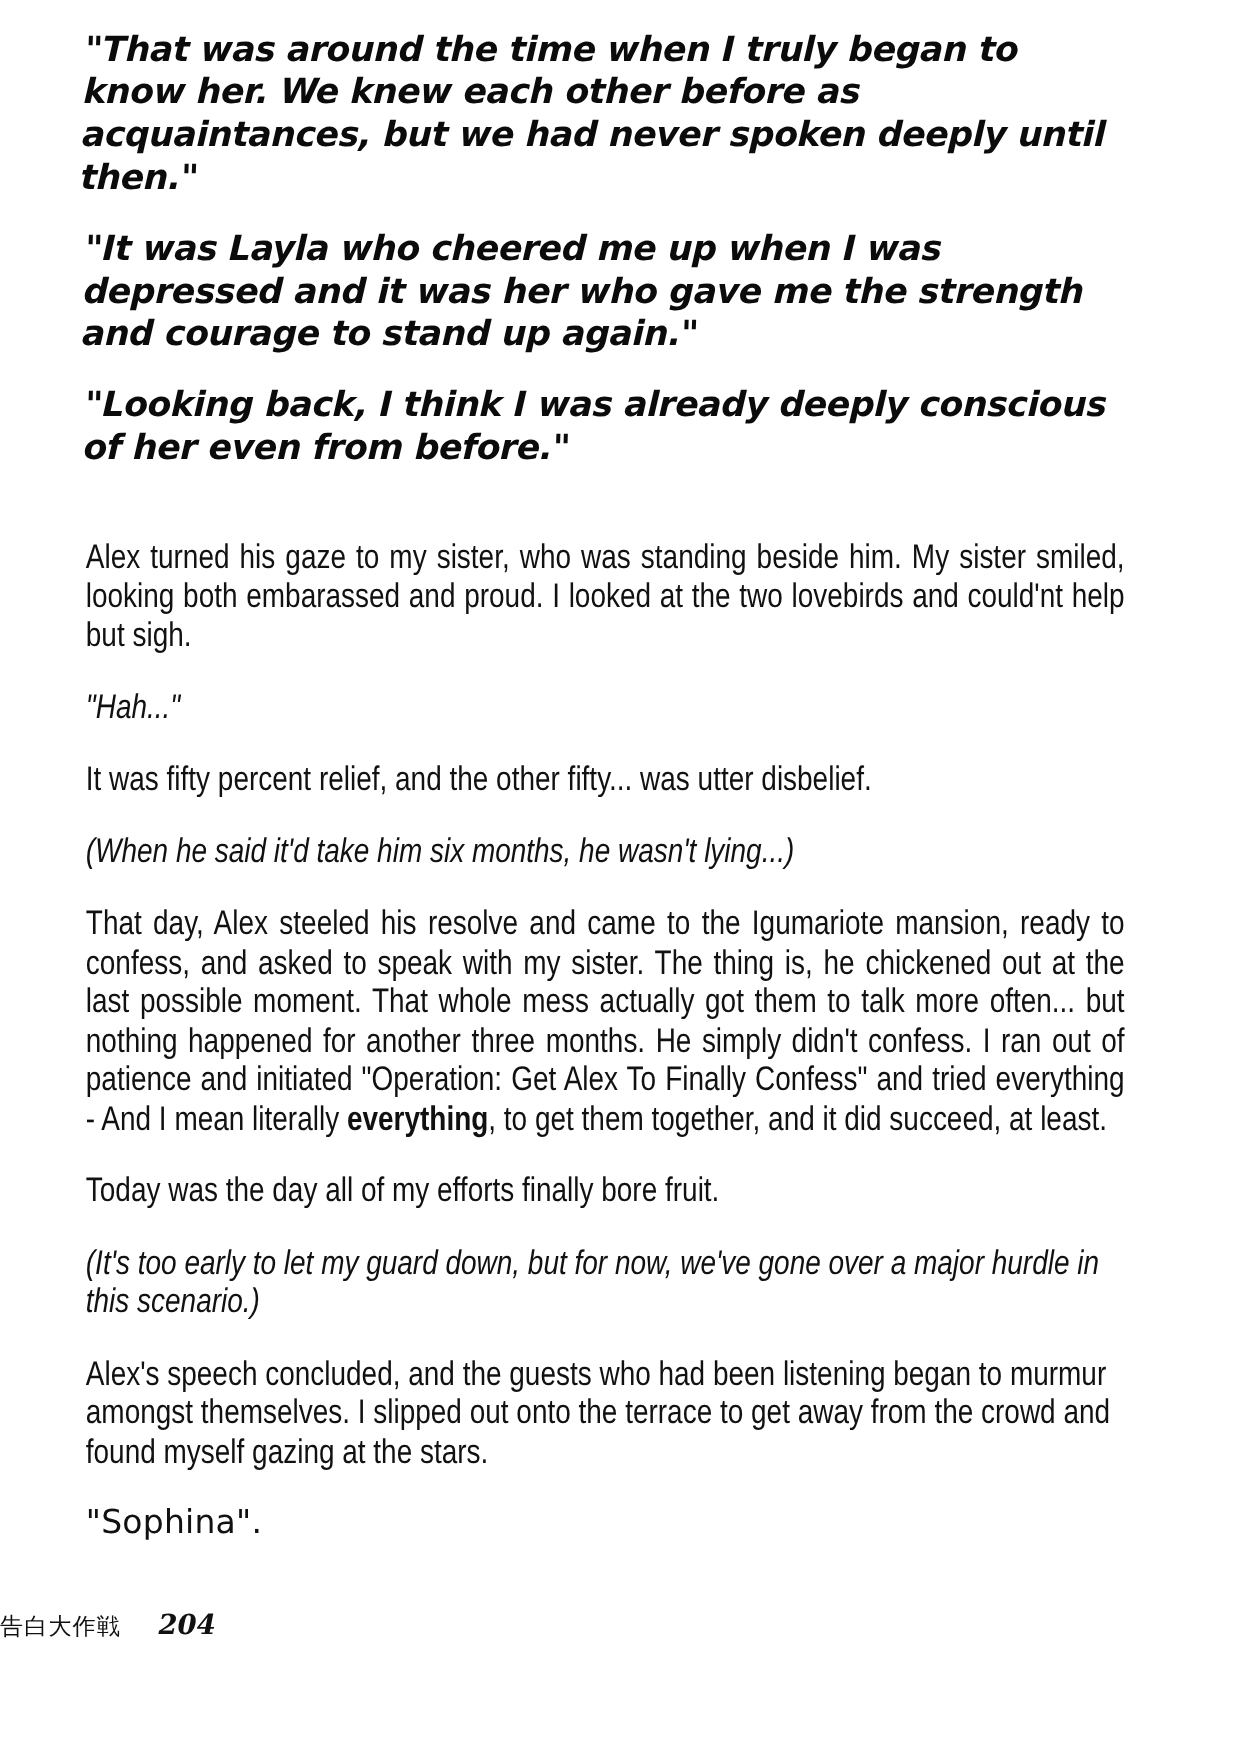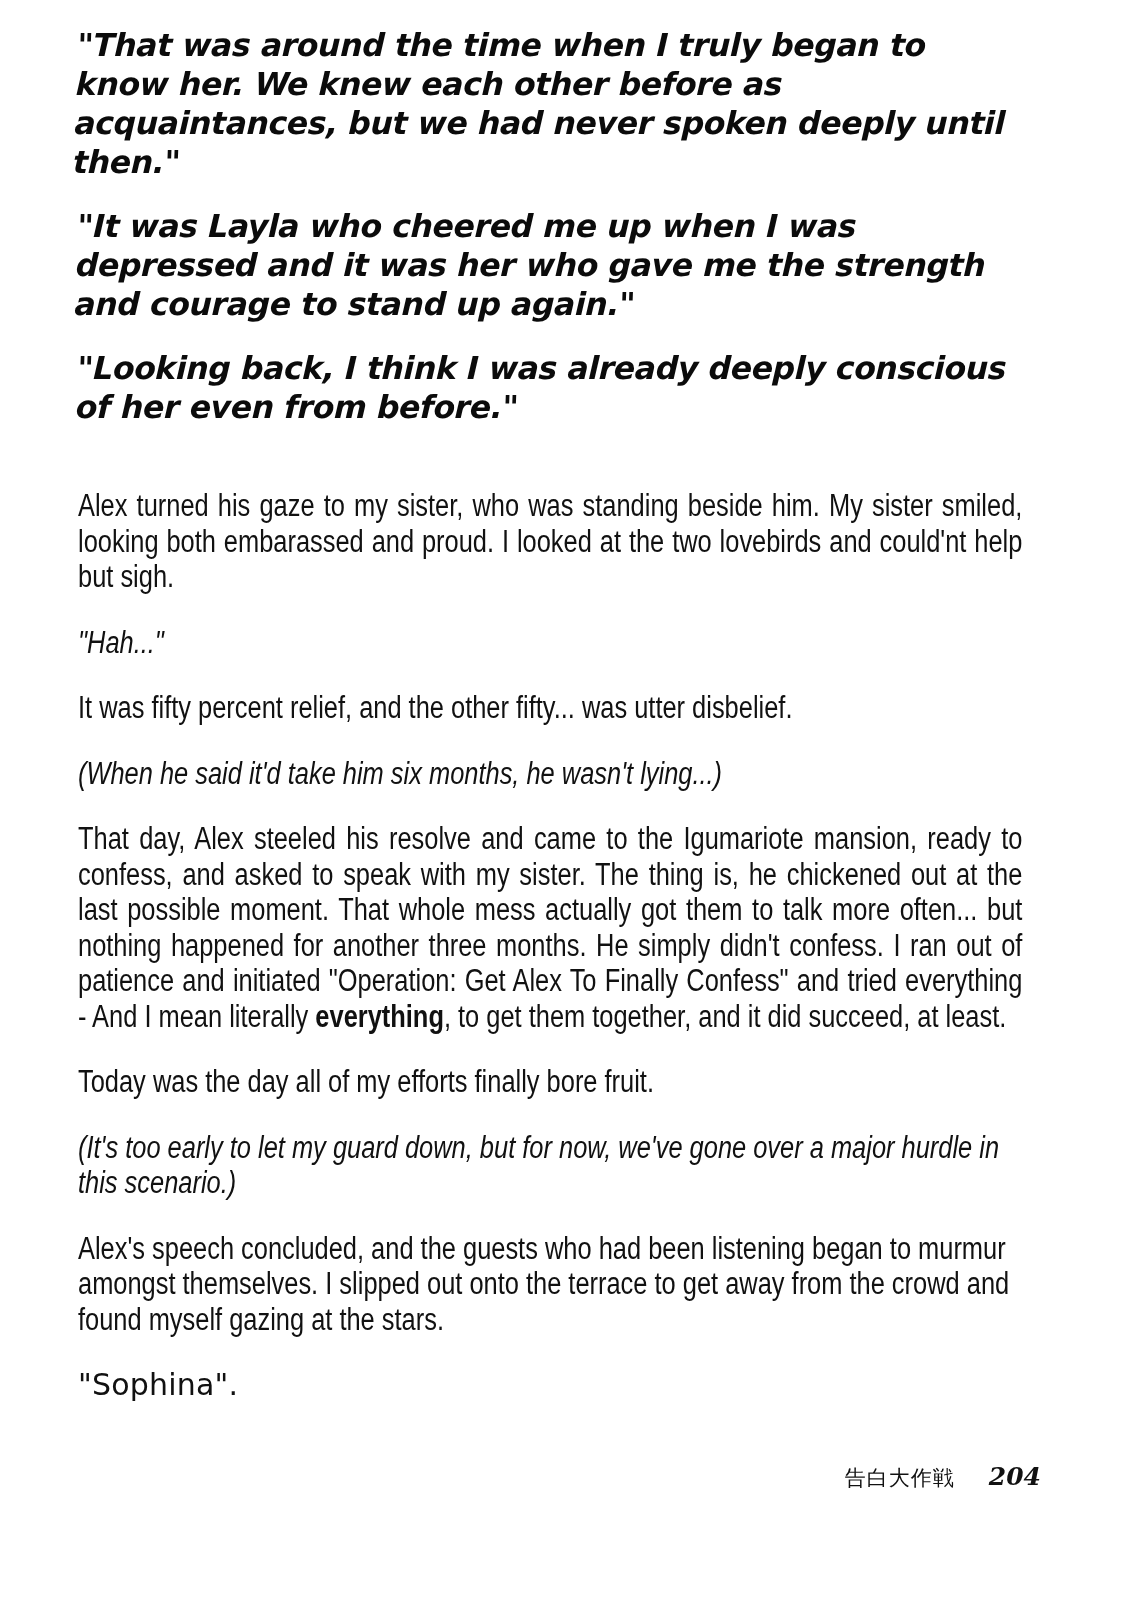--- a/index.html
+++ b/index.html
@@ -74,21 +74,21 @@
     margin: 0;
     letter-spacing: 0.2px;
   }
 
   
   #footer {
     position: absolute;
     left: 0;
     top: 1462px;
     width: 1125px;
-    text-align: right;
+    text-align: left;
     padding-right: 84px;
     box-sizing: border-box;
     white-space: nowrap;
   }
   #footer .jp-title {
     font-family: "DejaVu Sans", sans-serif;
     font-size: 21px;
     color: #111111;
     letter-spacing: 1px;
   }

